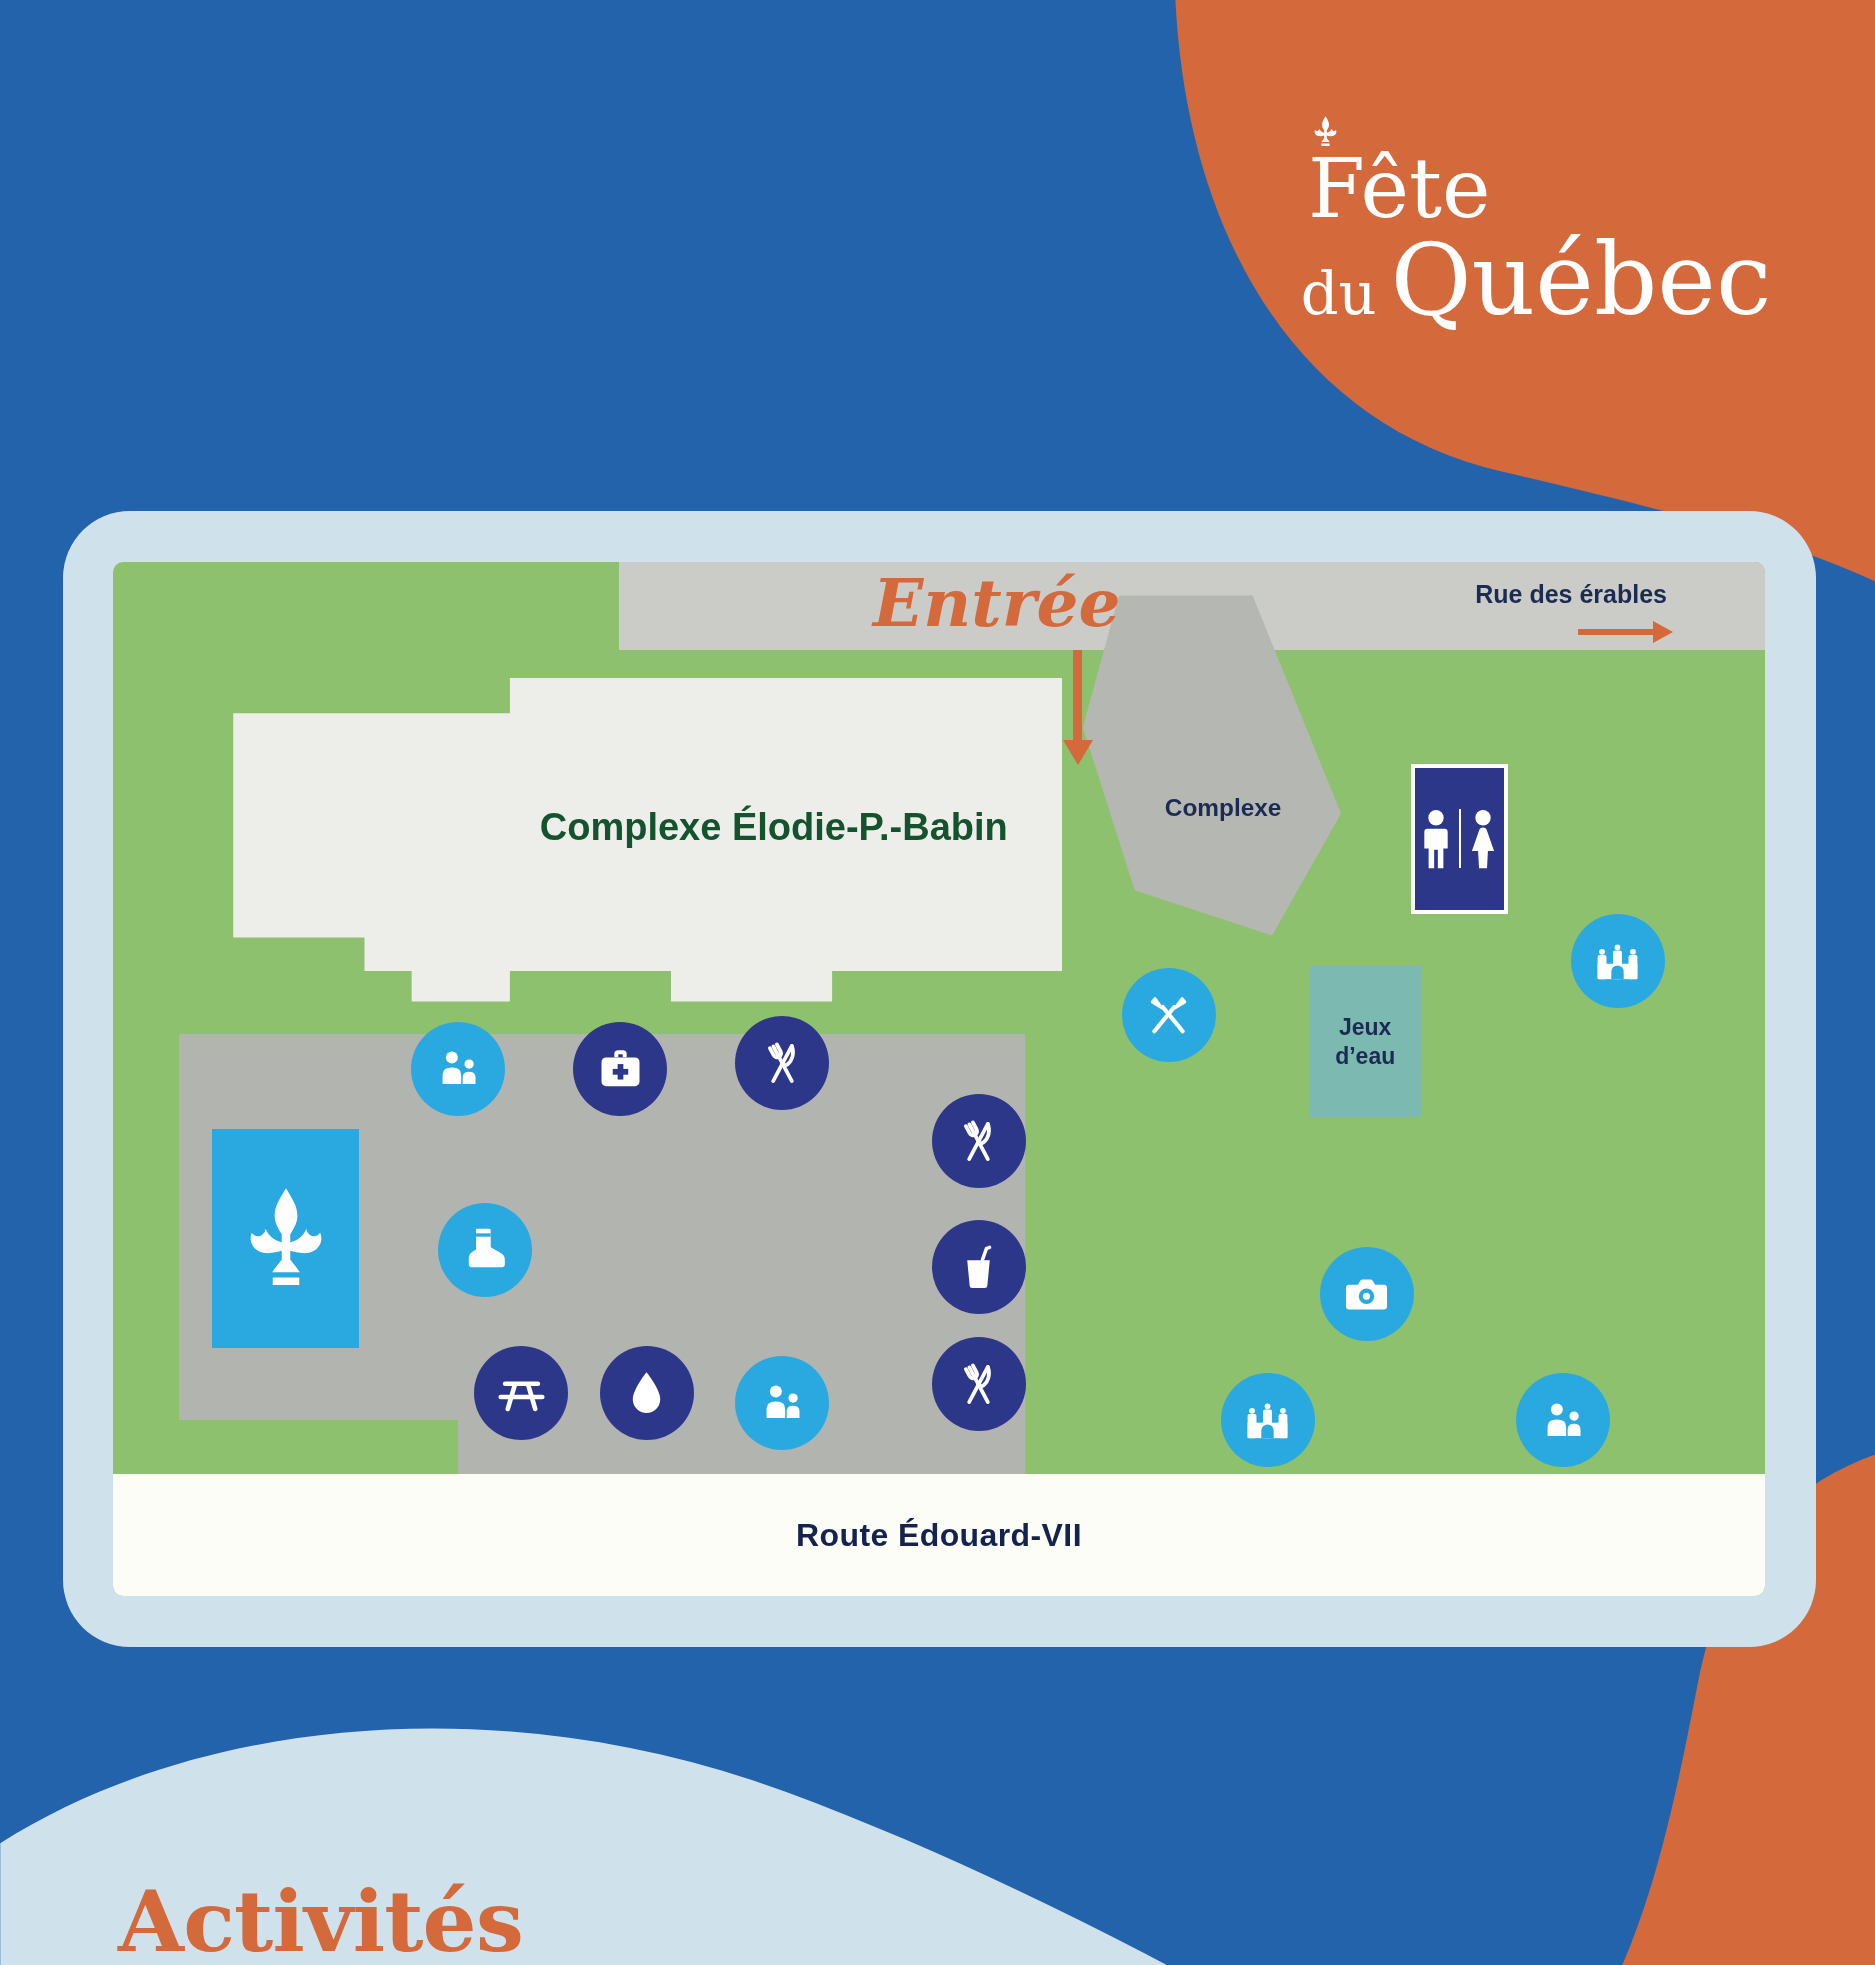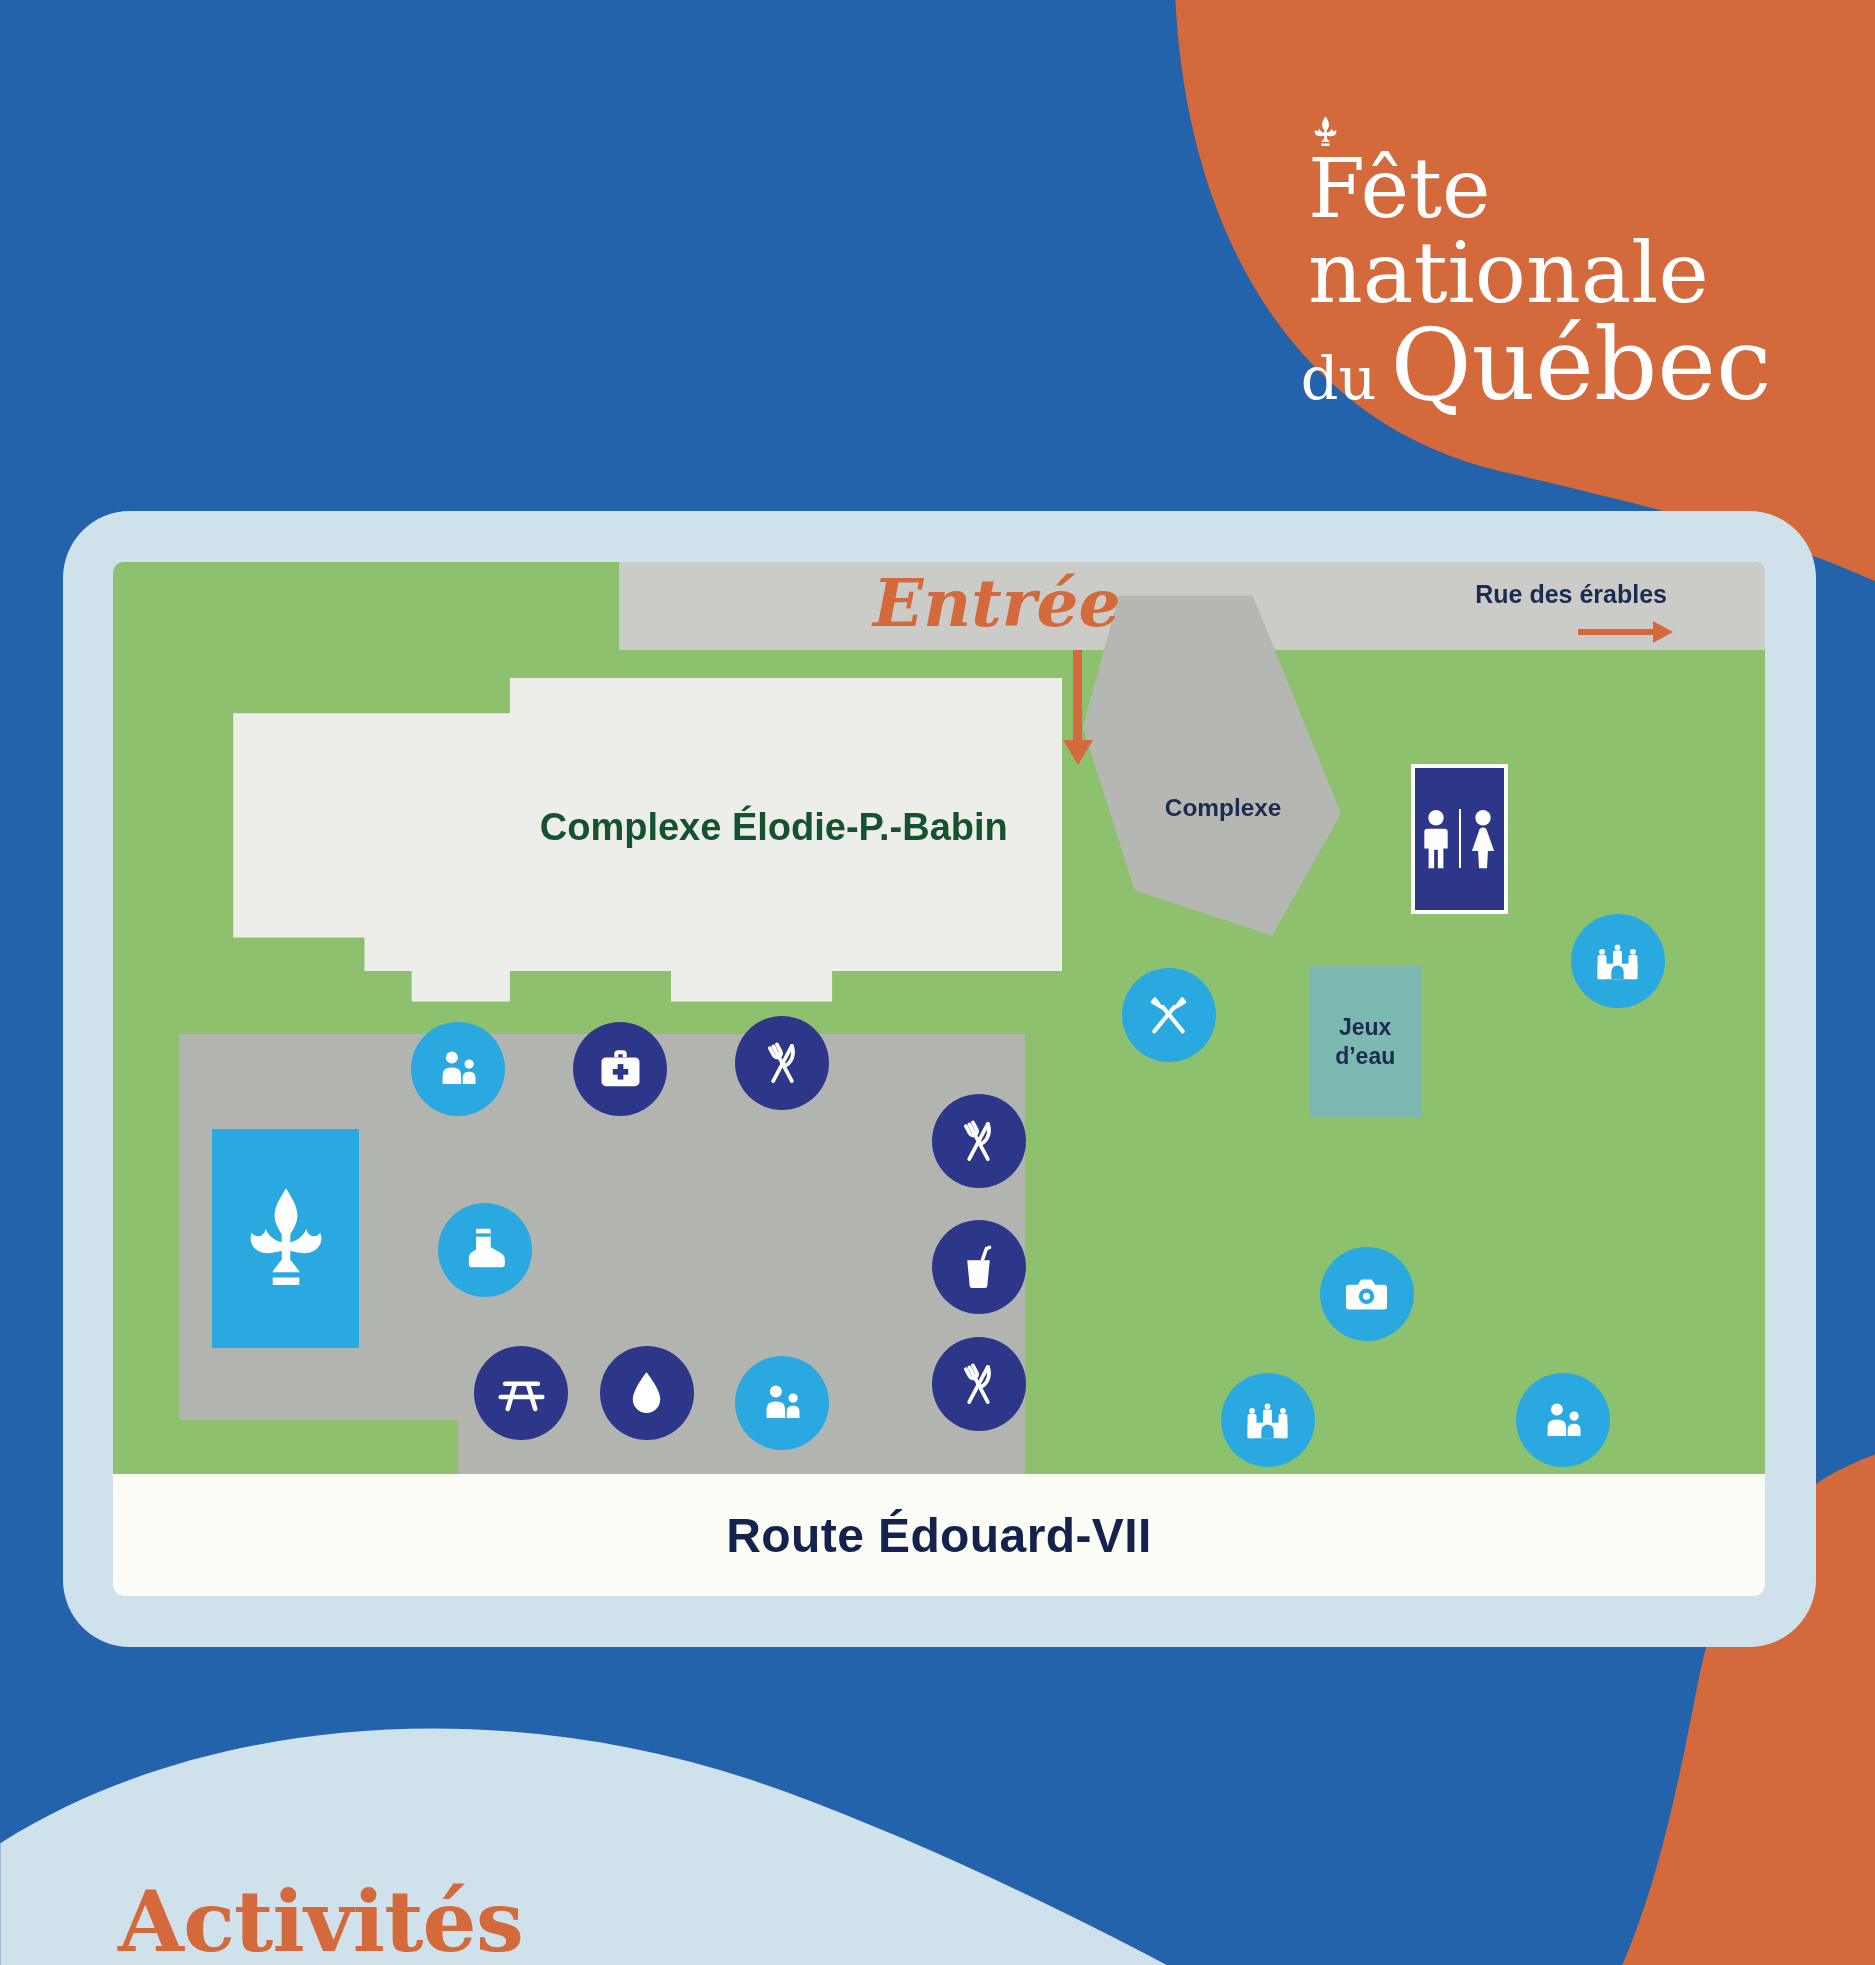--- a/index.html
+++ b/index.html
@@ -34,21 +34,21 @@
   .water{position:absolute;left:72.4%;top:39.1%;width:6.8%;height:14.6%;background:#7cb9b1;
          display:flex;flex-direction:column;align-items:center;justify-content:center;gap:5px;}
   .water span{font-size:23px;font-weight:bold;color:#1b2b52;line-height:1.05;}
   .toilets{position:absolute;left:78.6%;top:19.5%;width:97px;height:150px;background:#2c3789;
            border:4.7px solid #fff;box-sizing:border-box;display:flex;align-items:center;
            justify-content:center;gap:5.5px;}
   .toilets svg{width:34px;height:70px;}
   .toilets .divider{width:2px;height:59px;background:#ffffff;}
   .road-bottom{position:absolute;left:0;right:0;bottom:0;height:122px;background:#fdfdf8;
                display:flex;align-items:center;justify-content:center;}
-  .route-label{font-size:48px;font-weight:bold;color:#14234d;letter-spacing:0.4px;}
+  .route-label{font-size:32px;font-weight:bold;color:#14234d;letter-spacing:0.4px;}
   .blabel{position:absolute;left:40%;top:25.6%;transform:translate(-50%,-50%);font-size:38px;
           font-weight:bold;color:#14532d;white-space:nowrap;}
   .slabel{position:absolute;left:67.2%;top:23.8%;transform:translate(-50%,-50%);font-size:24.4px;
           font-weight:bold;color:#1b2b52;}
   .rue{position:absolute;right:98px;top:17.7px;font-size:25px;font-weight:bold;color:#1b2b52;}
   .rue-arrow{position:absolute;right:92px;top:59px;display:flex;align-items:center;}
   .rue-arrow .shaft{width:75px;height:6.3px;background:#d4693c;}
   .rue-arrow .head{width:0;height:0;border-top:11.8px solid transparent;border-bottom:11.8px solid transparent;
                    border-left:20.4px solid #d4693c;}
   .entree{position:absolute;left:53.5%;top:1.6px;transform:translateX(-50%);
@@ -178,21 +178,20 @@
     </g>
     <path fill="#2263ac" d="M1600 7150 Q1600 7070 1700 7070 L3160 7070 Q3260 7070 3260 7150 Z"></path>
   </svg>
 
 
   <div class="logo">
     <svg class="sprout" viewBox="0 0 90 90" width="35" height="35">
         <use href="#icon-fleur"></use>
       </svg>
     <div class="l1">Fête</div>
-    <div class="l2">nationale</div>
     <div class="l3">
       <span class="du">du</span>
       <span class="qc">Québec</span>
     </div>
   </div>
 
   <div class="map-card">
     <div class="map">
 
       <div class="road-top"></div>

